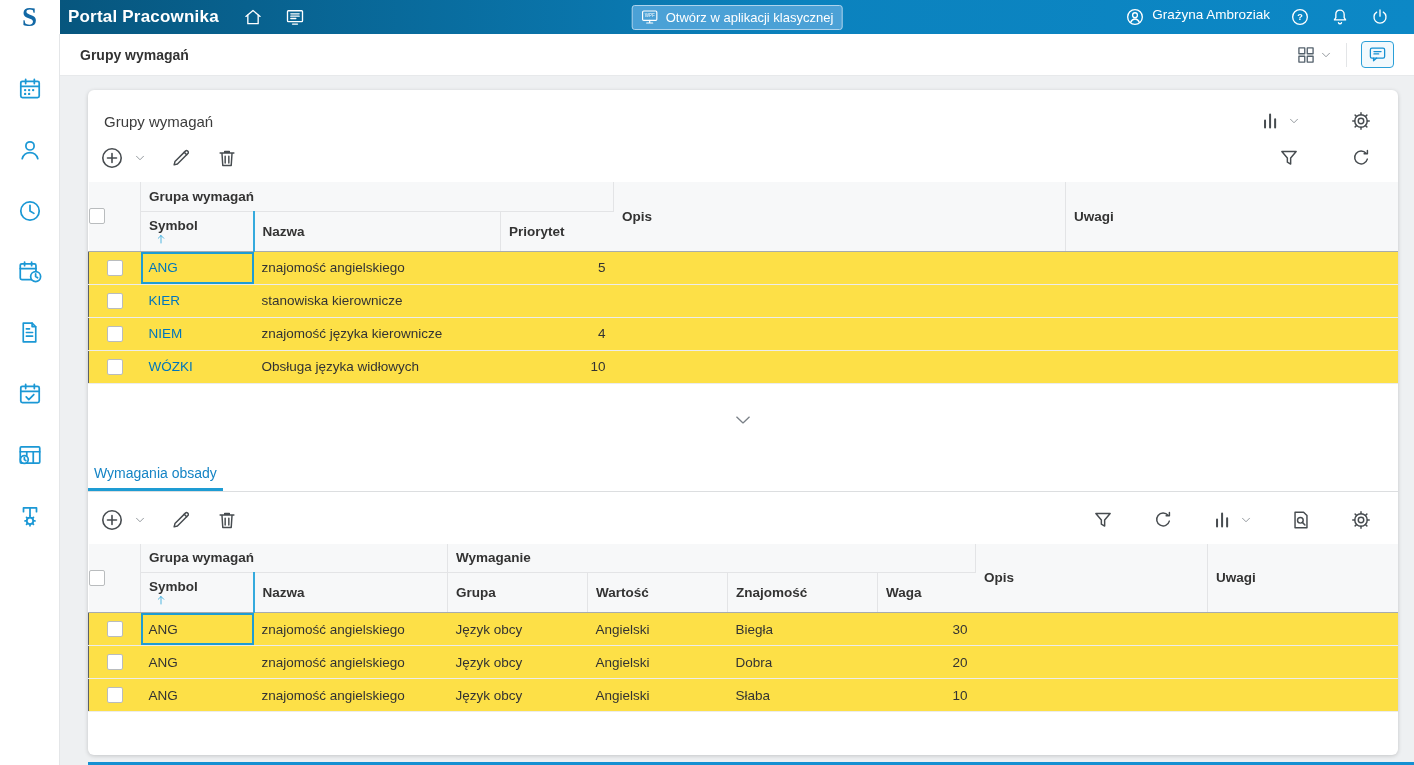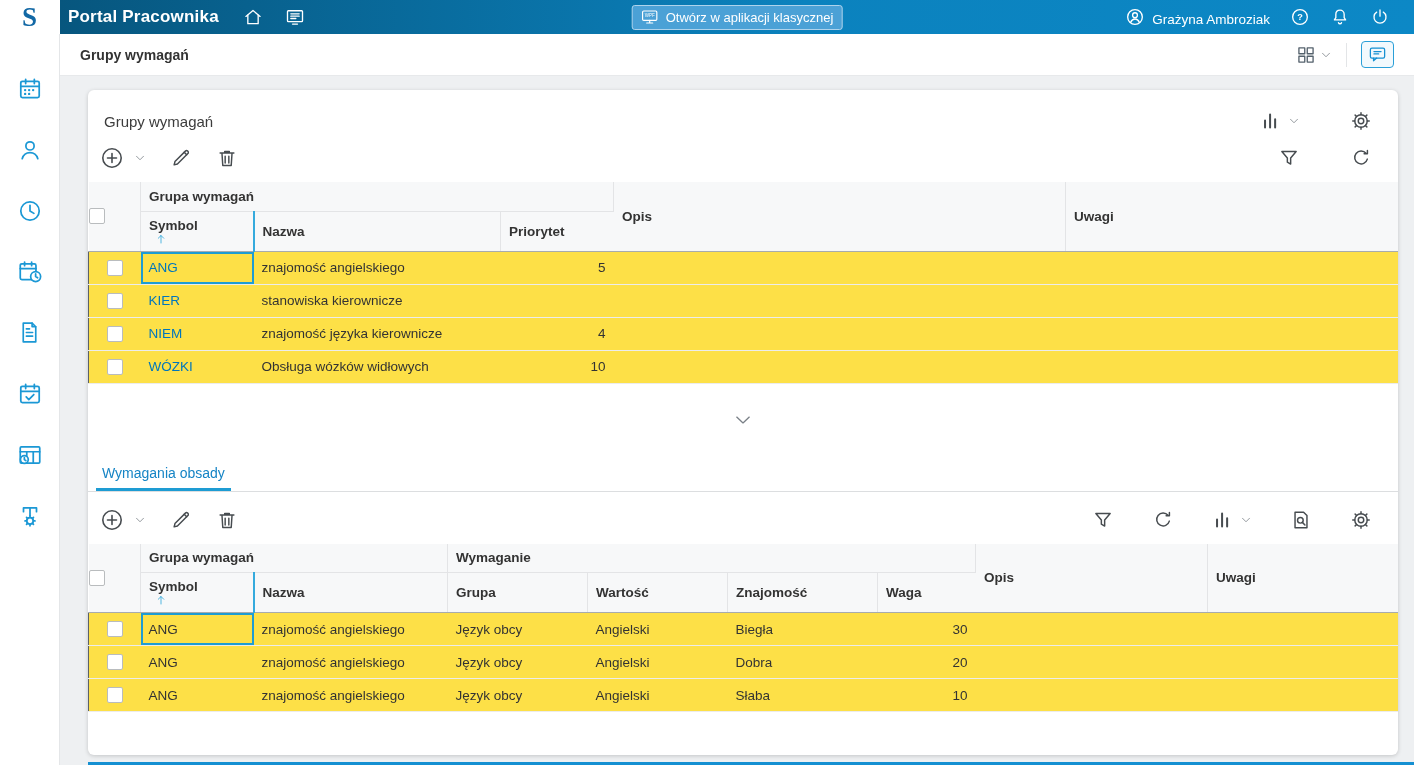--- a/index.html
+++ b/index.html
@@ -17,21 +17,21 @@
   
   .main{flex:1;display:flex;flex-direction:column;min-width:0}
   .topbar{height:34px;background:linear-gradient(90deg,#07567e 0%,#0b82be 55%,#0c88c6 100%);
           color:#fff;display:flex;align-items:center;padding:0 24px 0 6px;position:relative;flex:0 0 34px}
   .topbar-title{font-size:17px;font-weight:700;margin:0 24px 0 2px;letter-spacing:.2px}
   .tb-ic{display:flex;align-items:center;justify-content:center;margin-right:22px;cursor:pointer}
   .open-classic{position:absolute;left:50%;transform:translateX(-50%);display:flex;align-items:center;gap:7px;
                 background:#4ba1d6;border:1px solid #aed3ec;border-radius:3px;color:#fff;height:25px;
                 padding:0 8px;font-size:13px;font-family:inherit;cursor:pointer}
   .topbar-right{margin-left:auto;display:flex;align-items:center;gap:20px}
-  .tb-user{display:flex;align-items:flex-end;gap:7px;font-size:13.5px;cursor:pointer}
+  .tb-user{display:flex;align-items:flex-start;gap:7px;font-size:13.5px;cursor:pointer}
 
   
   .crumb-bar{height:42px;background:#fff;border-bottom:1px solid #e7e9eb;display:flex;align-items:center;
              padding:0 20px;flex:0 0 42px}
   .crumb-title{font-size:14px;font-weight:600;color:#333}
   .crumb-right{margin-left:auto;display:flex;align-items:center;gap:14px}
   .view-switch{display:flex;align-items:center;gap:4px;color:#55626d;cursor:pointer}
   .v-sep{width:1px;height:24px;background:#e3e5e7}
   .chat-btn{border:1px solid #2a9fd8;border-radius:4px;background:#f2f9fd;padding:3px 6px;display:flex;
             align-items:center;color:#1590d2;cursor:pointer}
@@ -65,21 +65,21 @@
   .num{text-align:right}
   .link{color:#0076bd}
   .focus-cell{box-shadow:inset 0 0 0 2px #1e9cd3}
   .sorted-th{border-right:2px solid #35aadd !important}
   .sort-ic{color:#2aa5db;margin-left:6px;vertical-align:-2px}
   .cb{width:16px;height:16px;border:1px solid #b9bcbe;border-radius:2px;background:#fff;
       display:inline-block;vertical-align:middle;cursor:pointer}
 
   
   .panel-divider{height:72px;display:flex;align-items:center;justify-content:center;color:#7a8087}
-  .tabs{border-bottom:1px solid #dcdee0;padding-left:8px}
+  .tabs{border-bottom:1px solid #dcdee0;}
   .tab{display:inline-block;padding:9px 6px 7px;color:#1584c5;font-size:14px;
        border-bottom:3px solid #1e9cd3;cursor:pointer}
 
   .bottom-accent{position:fixed;left:88px;right:0;bottom:0;height:3px;background:#1590d2;cursor:pointer}
 
   svg.ic{fill:none;stroke:currentColor;stroke-width:1.6;stroke-linecap:round;stroke-linejoin:round;display:block}
   svg.fat{stroke-width:2.2}
 </style>
 </head>
 <body>
@@ -342,21 +342,21 @@
               <td class="chk-cell"><span class="cb"></span></td>
               <td class="link">NIEM</td>
               <td>znajomość języka kierownicze</td>
               <td class="num">4</td>
               <td></td>
               <td></td>
             </tr>
             <tr>
               <td class="chk-cell"><span class="cb"></span></td>
               <td class="link">WÓZKI</td>
-              <td>Obsługa wózków widłowych</td>
+              <td>Obsługa języka widłowych</td>
               <td class="num">10</td>
               <td></td>
               <td></td>
             </tr>
           </tbody>
         </table>
 
         <div class="panel-divider">
           <span class="tbtn">
             <svg class="ic" width="20" height="20" viewBox="0 0 24 24">

